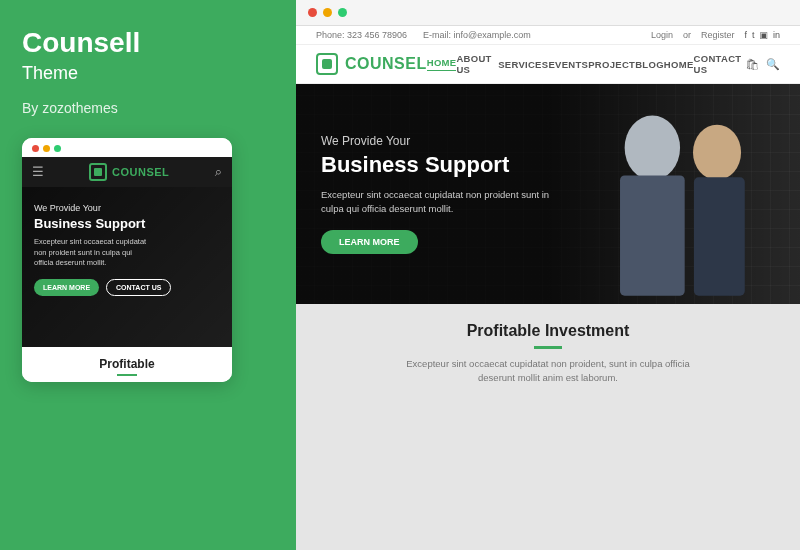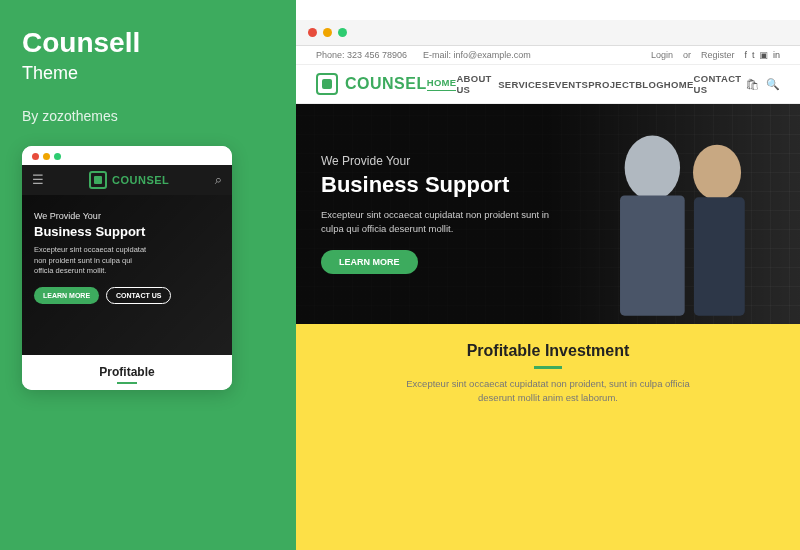--- a/index.html
+++ b/index.html
@@ -19,21 +19,21 @@
       font-size: 28px;
       font-weight: 800;
       color: #fff;
       line-height: 1.1;
       margin-bottom: 4px;
     }
     .left-subtitle {
       font-size: 18px;
       font-weight: 400;
       color: #fff;
-      margin-bottom: 24px;
+      margin-bottom: 16px;
     }
     .left-author {
       font-size: 14px;
       color: rgba(255,255,255,0.85);
       margin-bottom: 22px;
     }
 
     
     .mobile-mockup {
       background: #fff;
@@ -127,21 +127,20 @@
       width: 20px; height: 2px; background: #3dab5e; margin: 3px auto 0;
     }
 
     
     .right-panel {
       flex: 1;
       background: #fff;
       display: flex;
       flex-direction: column;
       overflow: hidden;
-      margin-top: 20px;
     }
     .browser-chrome {
       background: #f5f5f5;
       border-bottom: 1px solid #ddd;
       padding: 8px 12px;
       display: flex; align-items: center; gap: 6px;
     }
     .browser-dot { width: 9px; height: 9px; border-radius: 50%; }
 
     .site-topbar {
@@ -227,21 +226,21 @@
     
     .hero-people {
       position: absolute; right: 0; top: 0; bottom: 0; width: 55%;
       z-index: 1;
       display: flex; align-items: flex-end; justify-content: flex-end;
       overflow: hidden;
     }
 
     
     .site-bottom {
-      background: #fde047;
+      background: #e5e5e5;
       flex: 1;
       padding: 18px 20px 10px;
       text-align: center;
     }
     .bottom-heading {
       font-size: 16px; font-weight: 700; color: #222; margin-bottom: 6px;
     }
     .bottom-underline {
       width: 28px; height: 2.5px; background: #3dab5e; margin: 0 auto 8px;
     }

